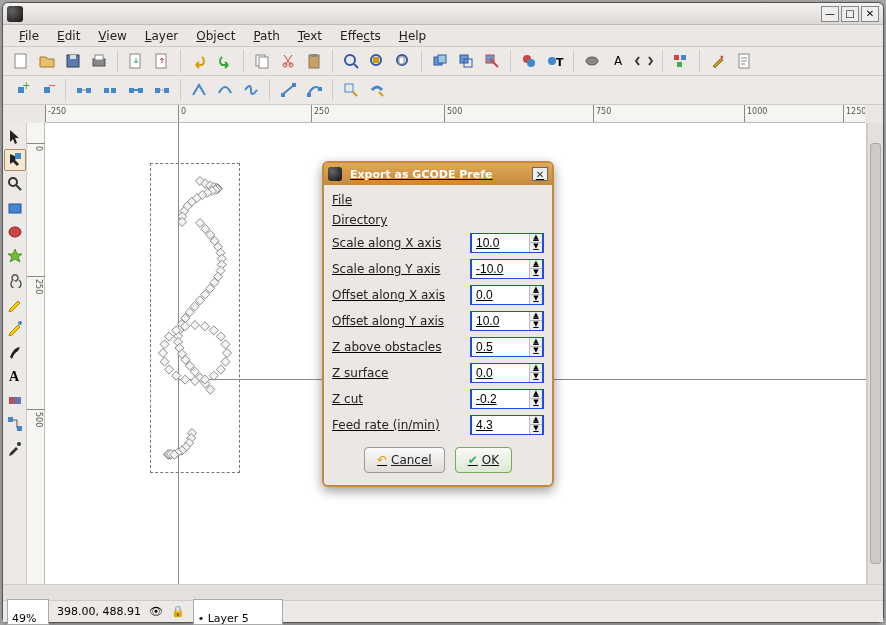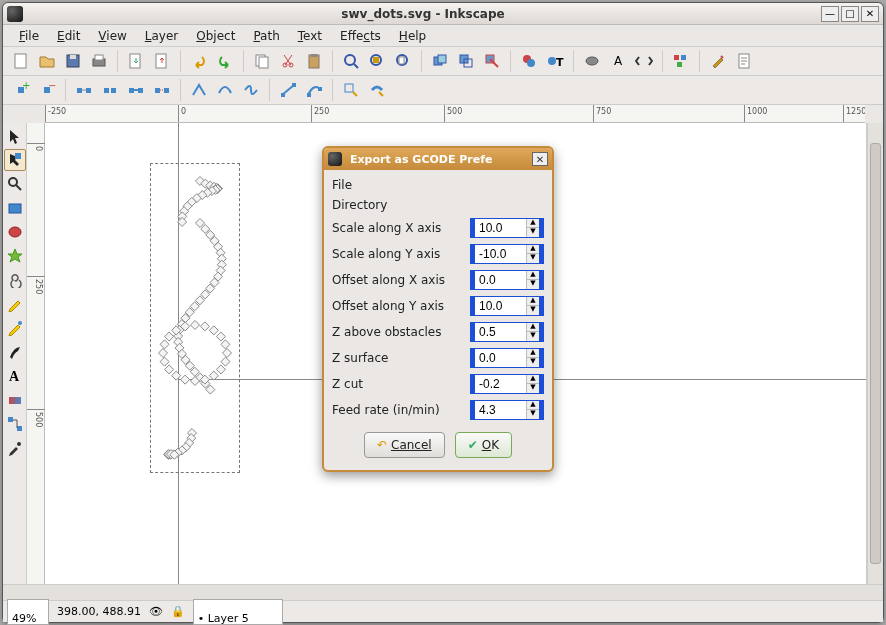--- a/index.html
+++ b/index.html
@@ -103,25 +103,26 @@
   .statusbar {
     height: 22px; border-top: 1px solid #ccc;
     display: flex; align-items: center; background: #ece9e6;
     padding: 0 4px; gap: 8px; font-size: 11px;
   }
   .stat-in {
     border: 1px solid #aaa; background: #fff; padding: 12px 4px;
     height: 16px; line-height: 14px;
   }
   .dialog {
-    position: absolute; left: 322px; top: 146px;
+    position: absolute; left: 322px; top: 161px;
     width: 232px;
     border: 2px solid #c58a3a; border-radius: 6px;
     background: #ebe7e4; box-shadow: 0 4px 12px rgba(0,0,0,.4);
     z-index: 100;
+    text-decoration: underline;
   }
   .dlg-title {
     height: 22px;
     background: linear-gradient(#e0a85a, #c58a3a);
     display: flex; align-items: center; padding: 0 4px;
     color: #fff; font-weight: bold; font-size: 11px;
     border-radius: 4px 4px 0 0;
   }
   .dlg-title .spacer { flex: 1; }
   .dlg-close {
@@ -134,21 +135,21 @@
     display: flex; align-items: center; margin-bottom: 6px; gap: 4px;
   }
   .dlg-row label { flex-shrink: 0; color: #222; font-size: 12px; }
   .dlg-row input[type=text] {
     flex: 1; min-width: 0; height: 20px;
     border: 1px solid #999; padding: 0 4px;
     font-size: 12px; background: #fff;
   }
   .spin-wrap {
     display: flex; align-items: center;
-    border: 5px solid #1d4ed8; background: #bef264; height: 20px;
+    border: 2px solid #1d4ed8; background: #bef264; height: 20px;
     width: 74px; margin-left: auto;
   }
   .spin-wrap input {
     flex: 1; min-width: 0; border: none; height: 18px;
     padding: 0 4px; font-size: 12px; outline: none;
   }
   .spin-btns {
     width: 13px; display: flex; flex-direction: column;
     border-left: 1px solid #bbb;
   }
@@ -171,21 +172,20 @@
   .dlg-btn.ok { border: 1px solid #7a5; background: linear-gradient(#fafafa,#dde8d4);}
 </style>
 </head>
 <body>
 
 <div class="window">
 
   <div class="titlebar">
     <div class="app-icon"></div>
     <div class="spacer"></div>
-    <div class="title">swv_dots.svg - Inkscape</div>
     <div class="spacer"></div>
     <div class="tbtn">—</div>
     <div class="tbtn">□</div>
     <div class="tbtn">✕</div>
   </div>
 
   <div class="menubar">
     <div class="menu-item"><span class="ul">F</span><span>ile</span></div>
     <div class="menu-item"><span class="ul">E</span>dit</div>
     <div class="menu-item"><span class="ul">V</span>iew</div>

